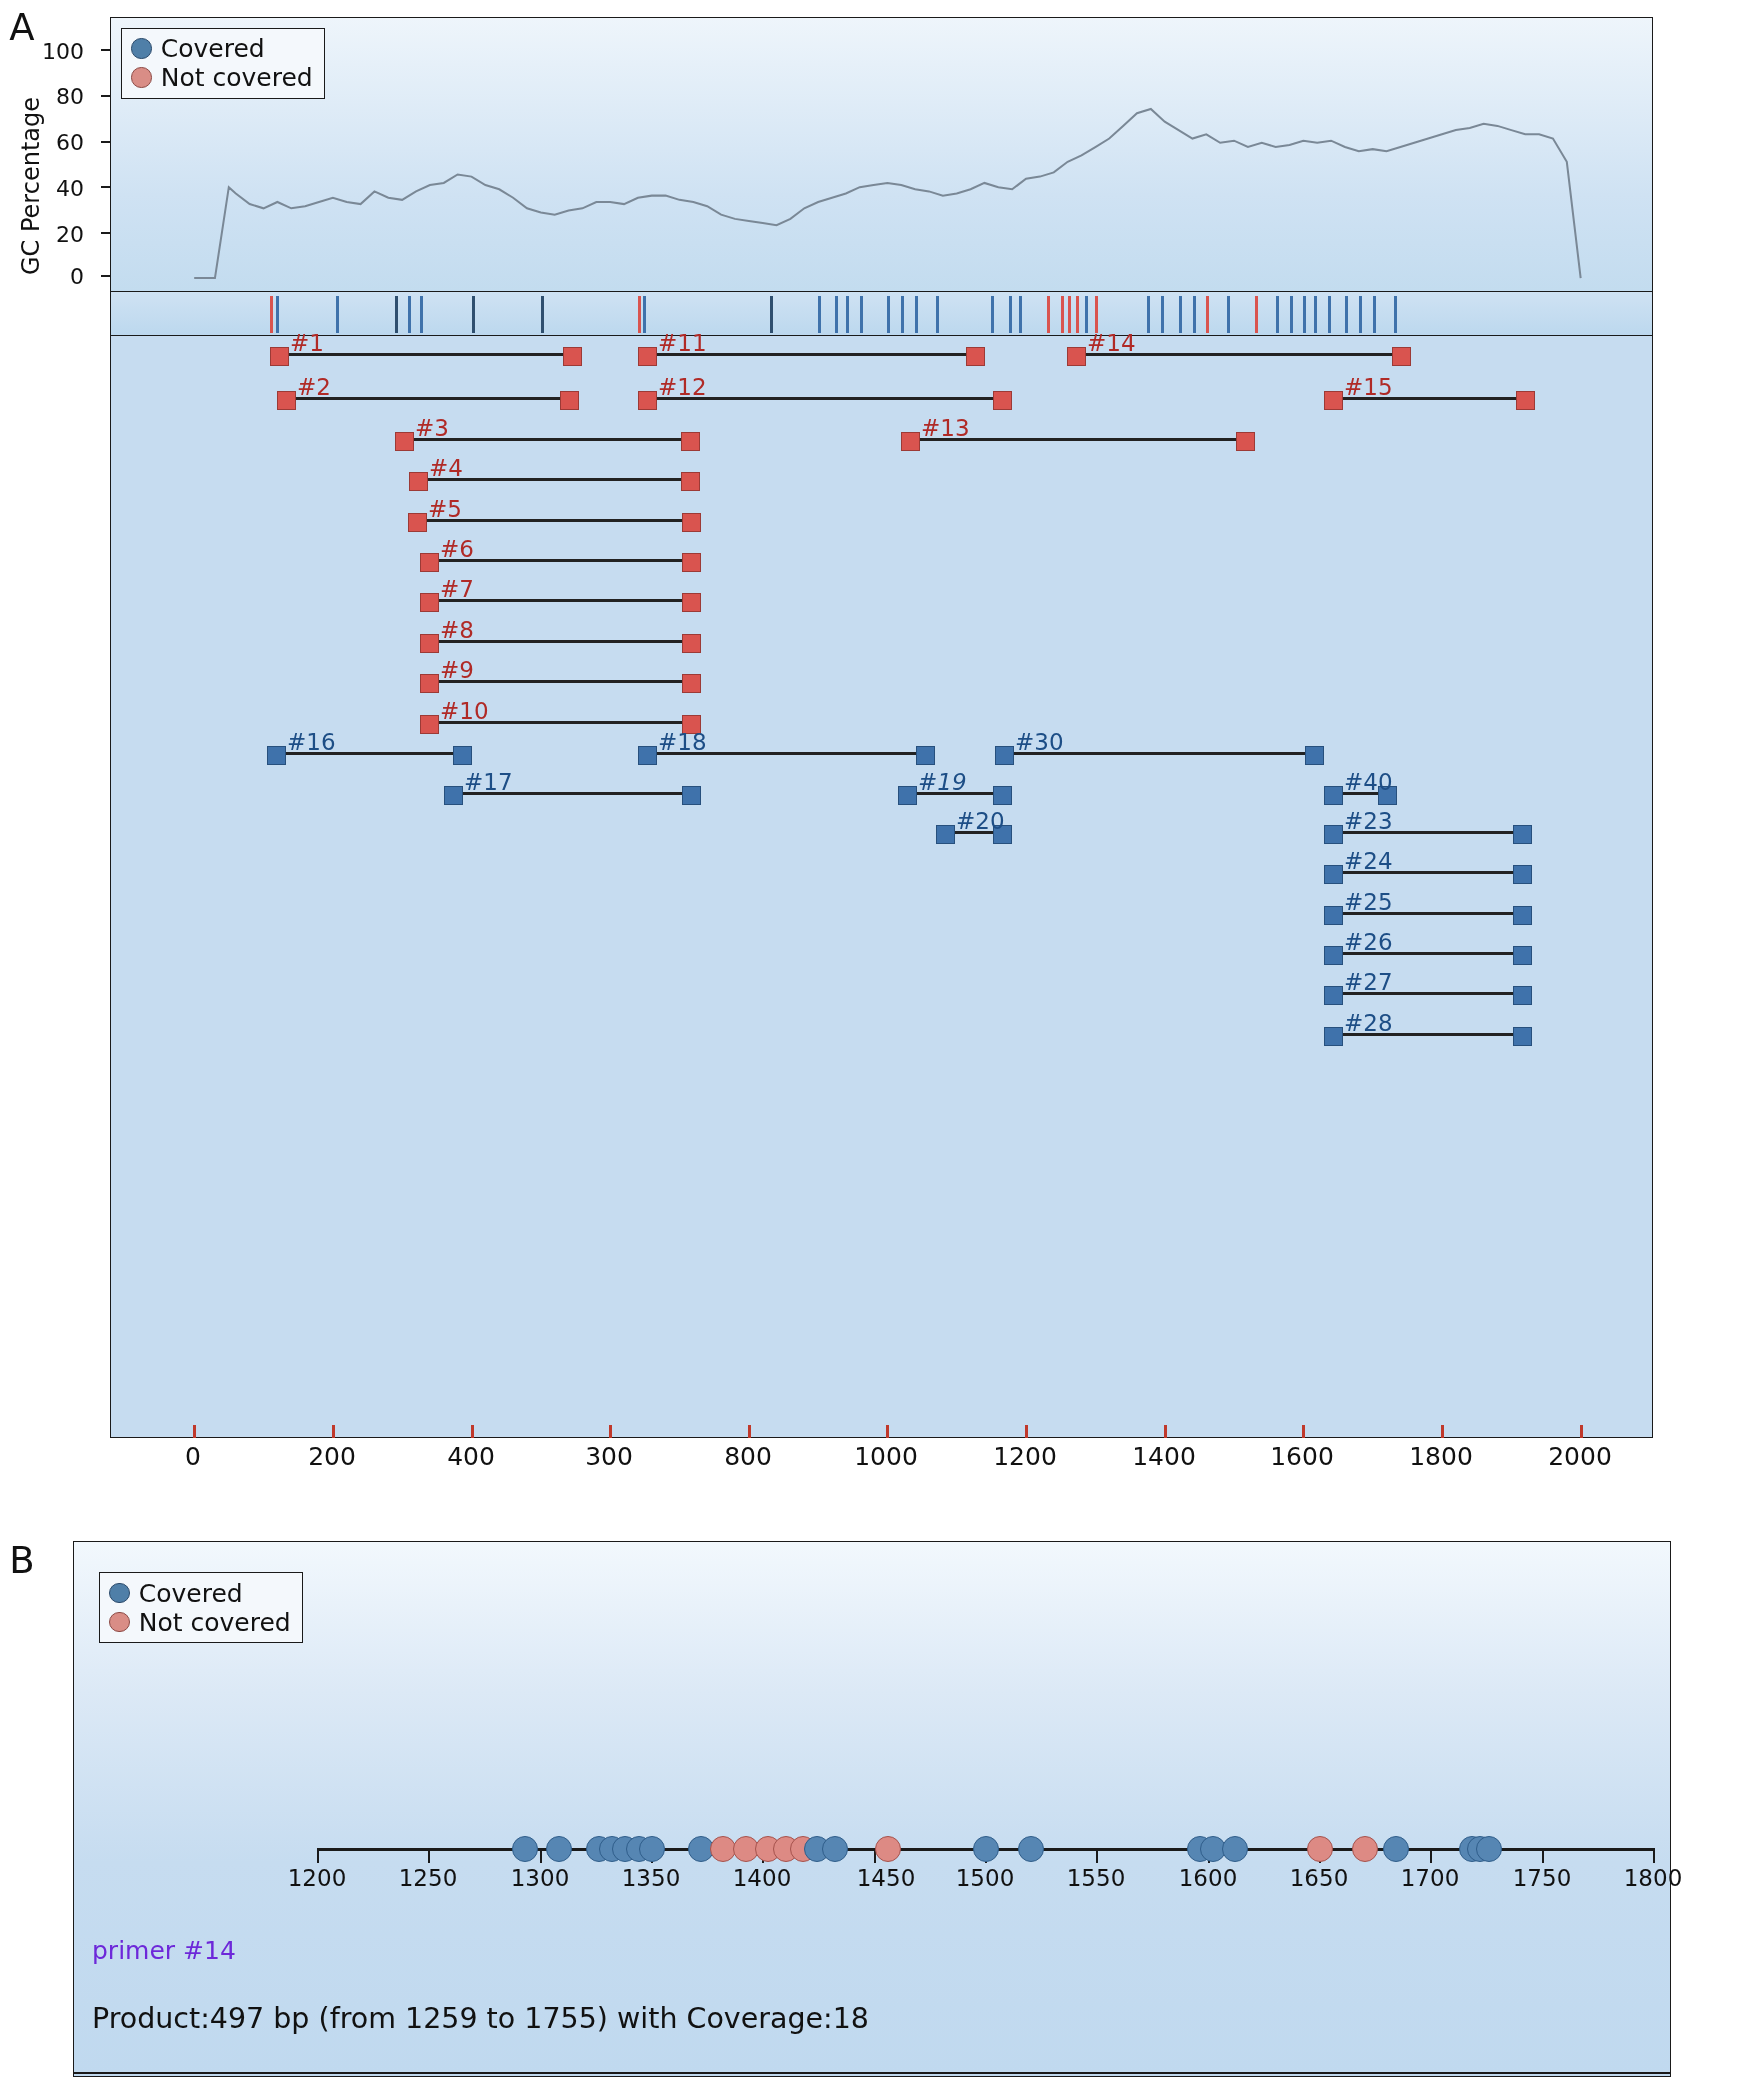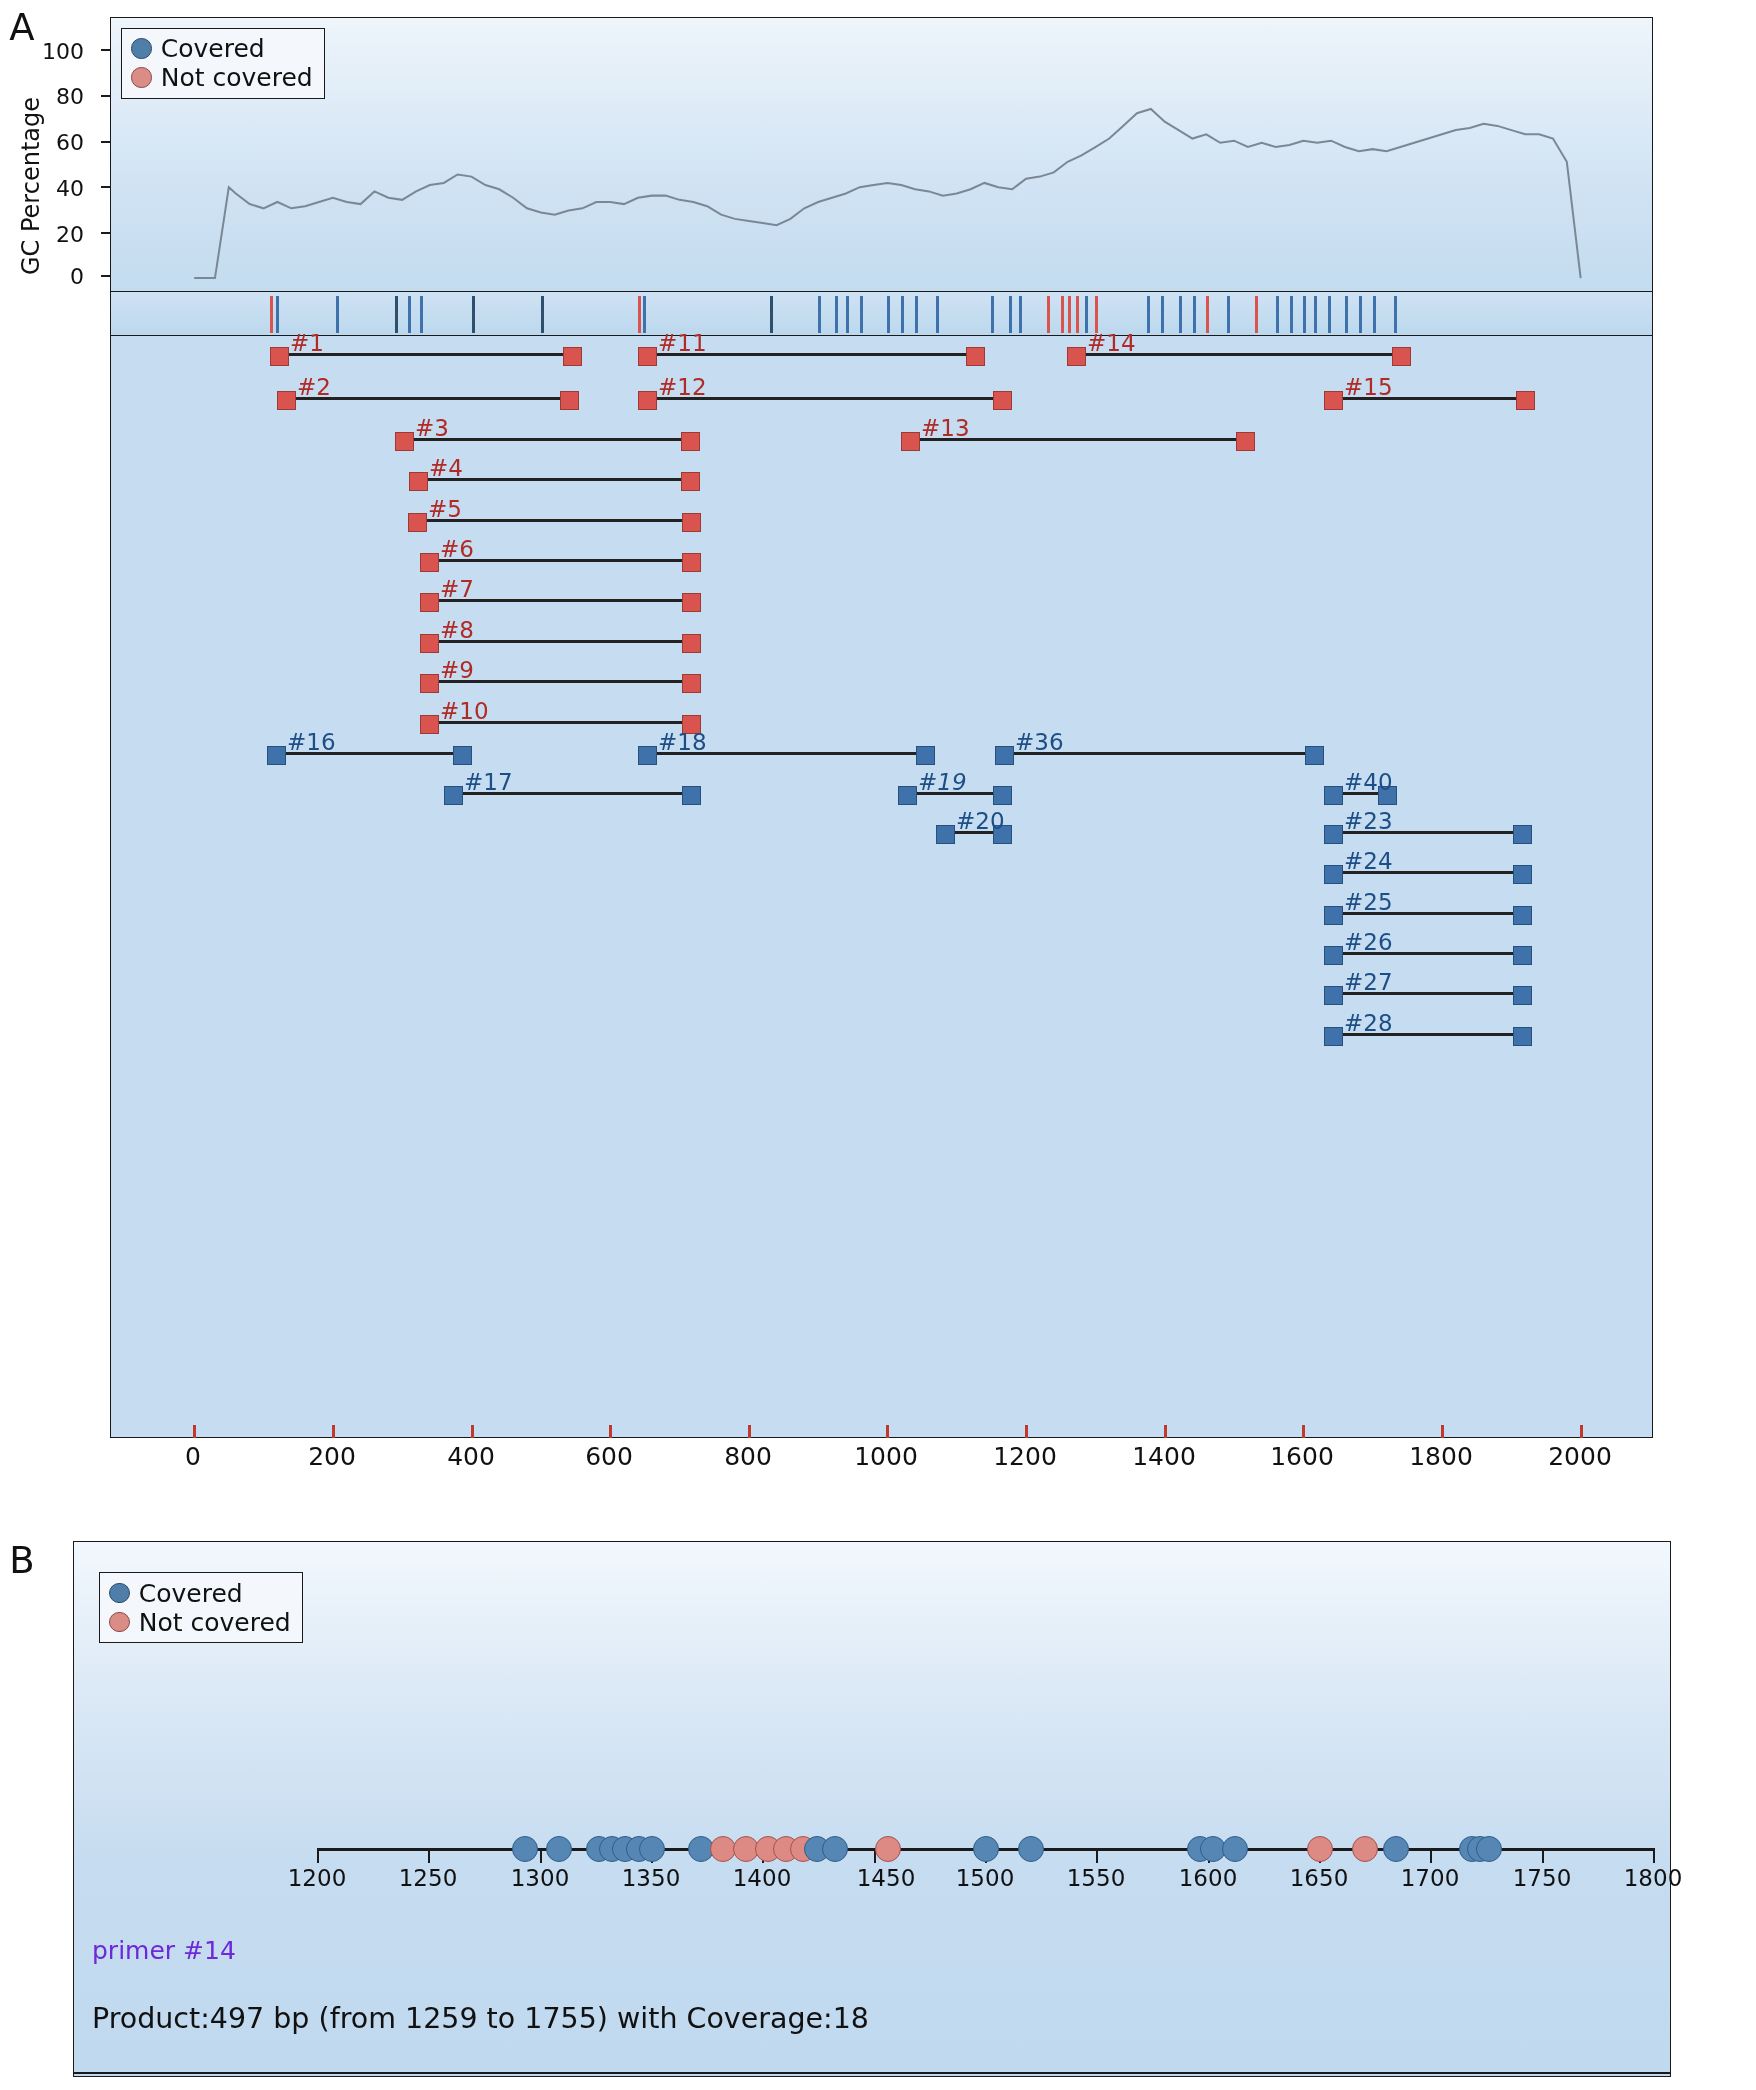--- a/index.html
+++ b/index.html
@@ -471,21 +471,21 @@
       <div class="primer rev" style="left: 825px; width: 76px; top: 485px;">
         <div class="line"></div>
         <div class="end left"></div>
         <div class="end right"></div>
         <div class="plabel" style="left: 20px;">#20</div>
       </div>
       <div class="primer rev" style="left: 884px; width: 329px; top: 406px;">
         <div class="line"></div>
         <div class="end left"></div>
         <div class="end right"></div>
-        <div class="plabel" style="left: 20px;">#36</div>
+        <div class="plabel" style="left: 20px;">#30</div>
       </div>
       <div class="primer rev" style="left: 1213px; width: 73px; top: 446px;">
         <div class="line"></div>
         <div class="end left"></div>
         <div class="end right"></div>
         <div class="plabel" style="left: 20px;">#40</div>
       </div>
       <div class="primer rev" style="left: 1213px; width: 208px; top: 485px;">
         <div class="line"></div>
         <div class="end left"></div>
@@ -525,21 +525,21 @@
     </div>
 
   <div id="xaxisA">
       <div class="xtick" style="left: 83px;"></div>
       <div class="xtick-label" style="left: 83px;">0</div>
       <div class="xtick" style="left: 222px;"></div>
       <div class="xtick-label" style="left: 222px;">200</div>
       <div class="xtick" style="left: 361px;"></div>
       <div class="xtick-label" style="left: 361px;">400</div>
       <div class="xtick" style="left: 499px;"></div>
-      <div class="xtick-label" style="left: 499px;">600</div>
+      <div class="xtick-label" style="left: 499px;">300</div>
       <div class="xtick" style="left: 638px;"></div>
       <div class="xtick-label" style="left: 638px;">800</div>
       <div class="xtick" style="left: 776px;"></div>
       <div class="xtick-label" style="left: 776px;">1000</div>
       <div class="xtick" style="left: 915px;"></div>
       <div class="xtick-label" style="left: 915px;">1200</div>
       <div class="xtick" style="left: 1054px;"></div>
       <div class="xtick-label" style="left: 1054px;">1400</div>
       <div class="xtick" style="left: 1192px;"></div>
       <div class="xtick-label" style="left: 1192px;">1600</div>

